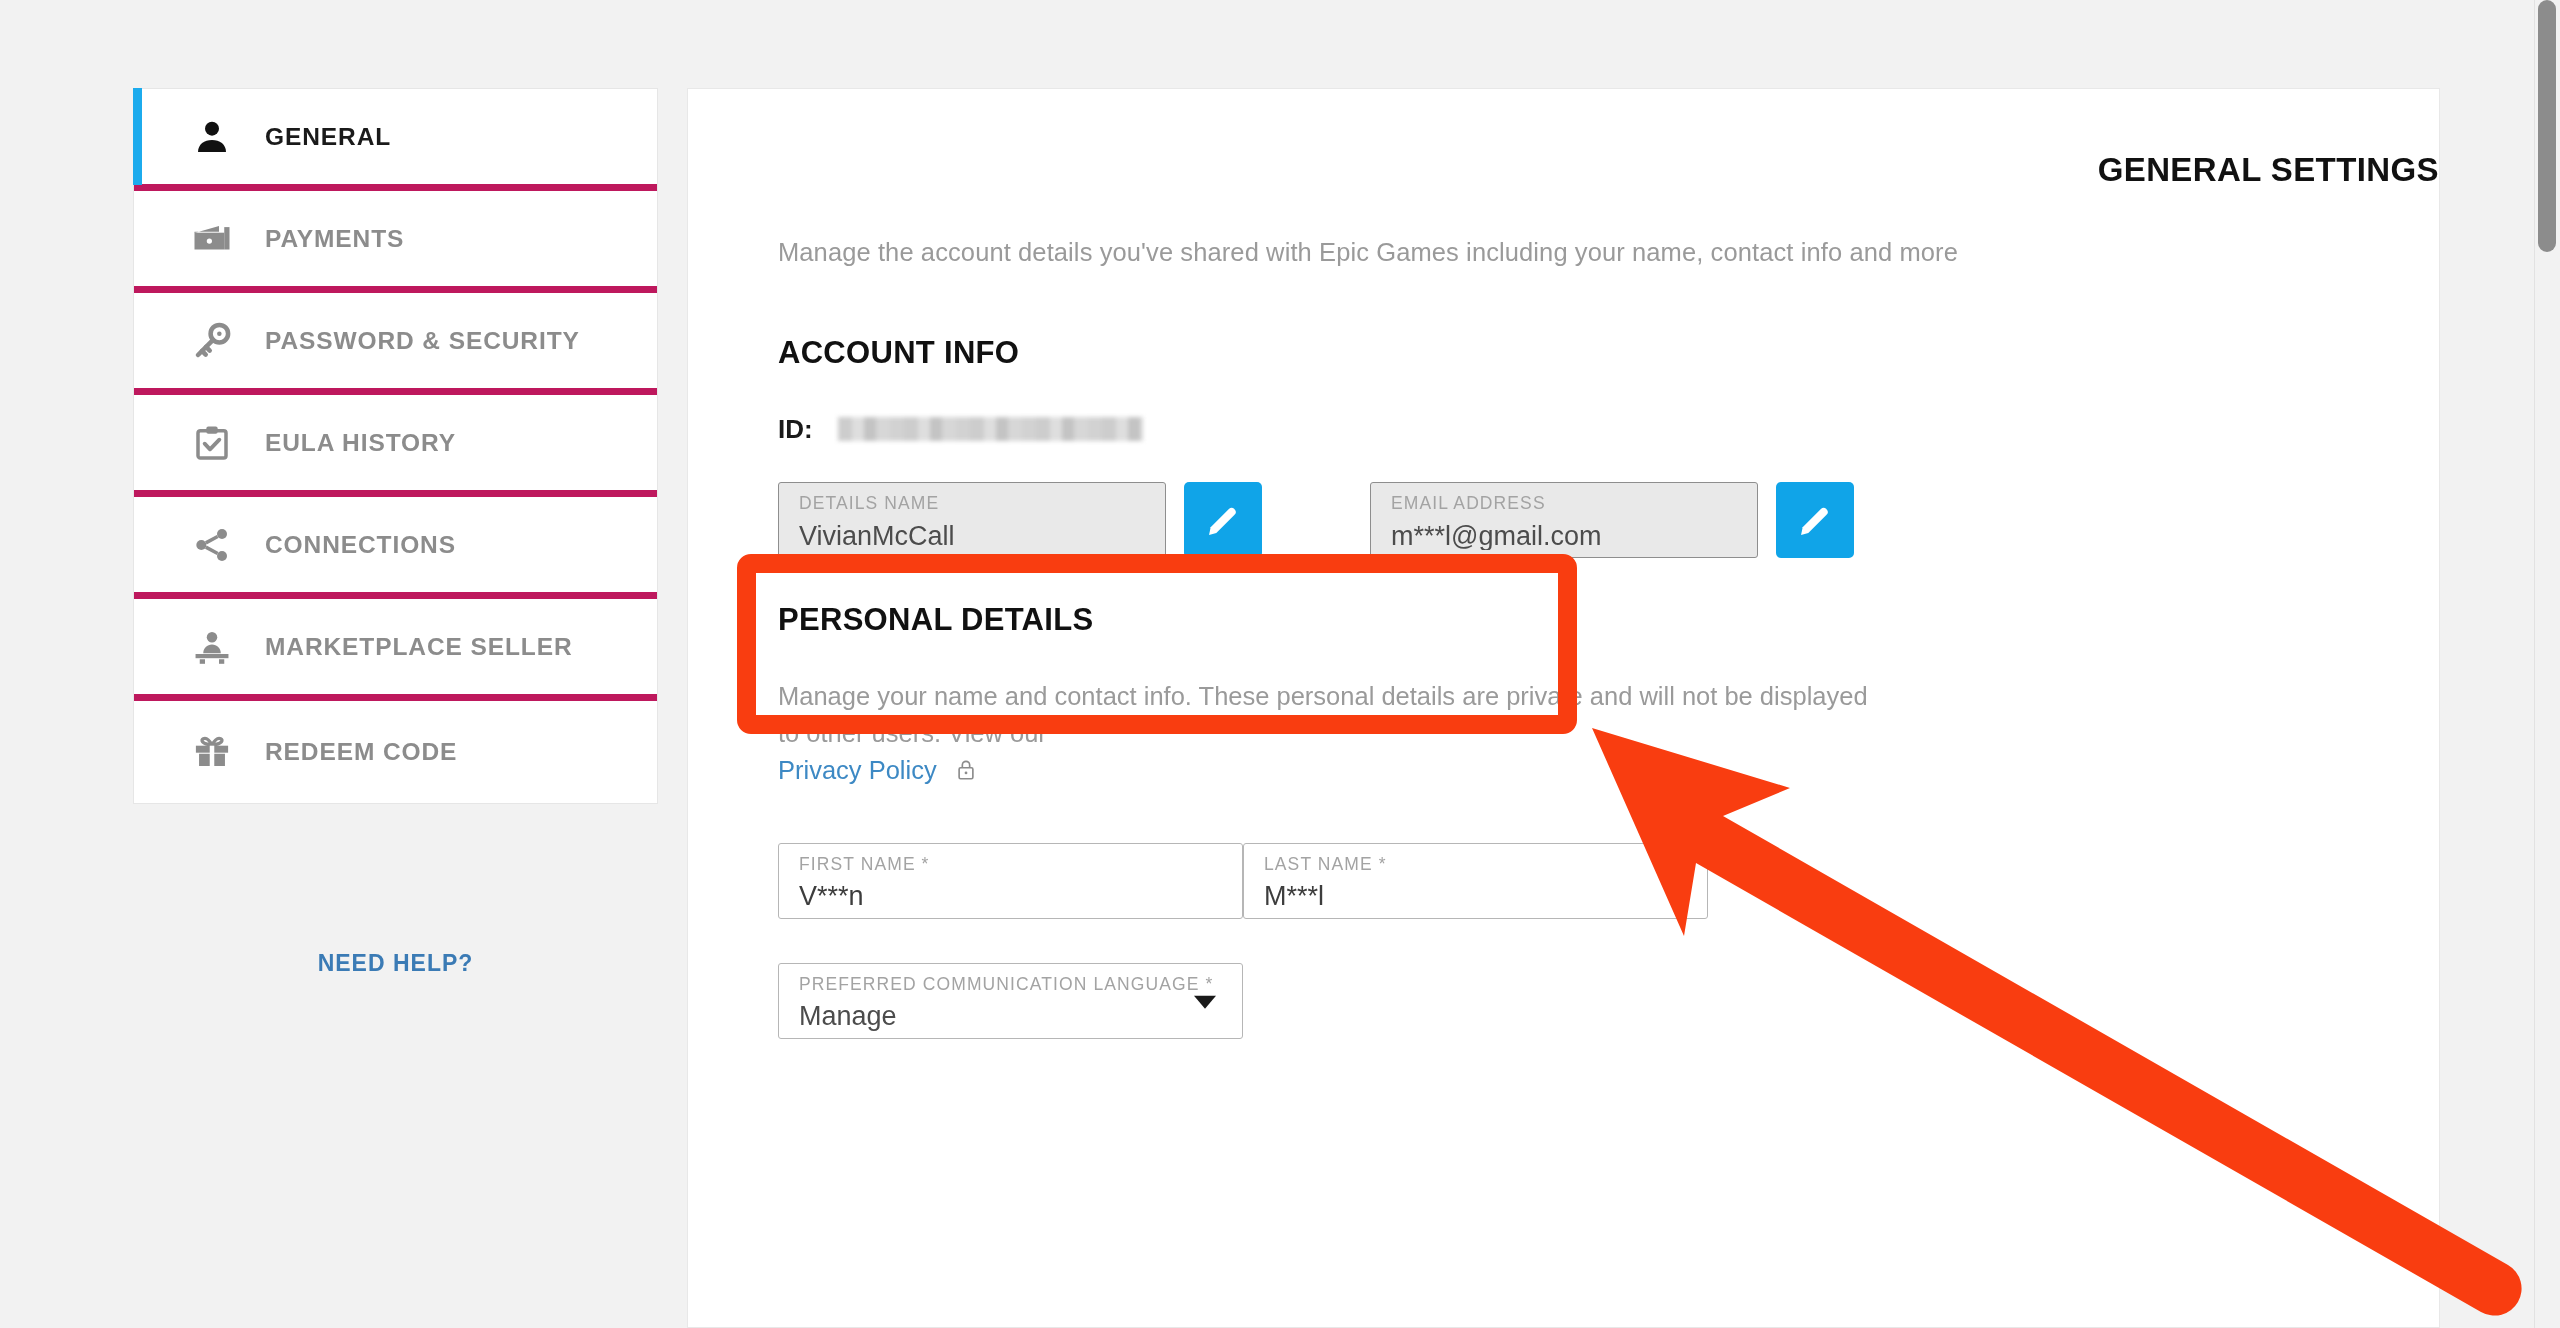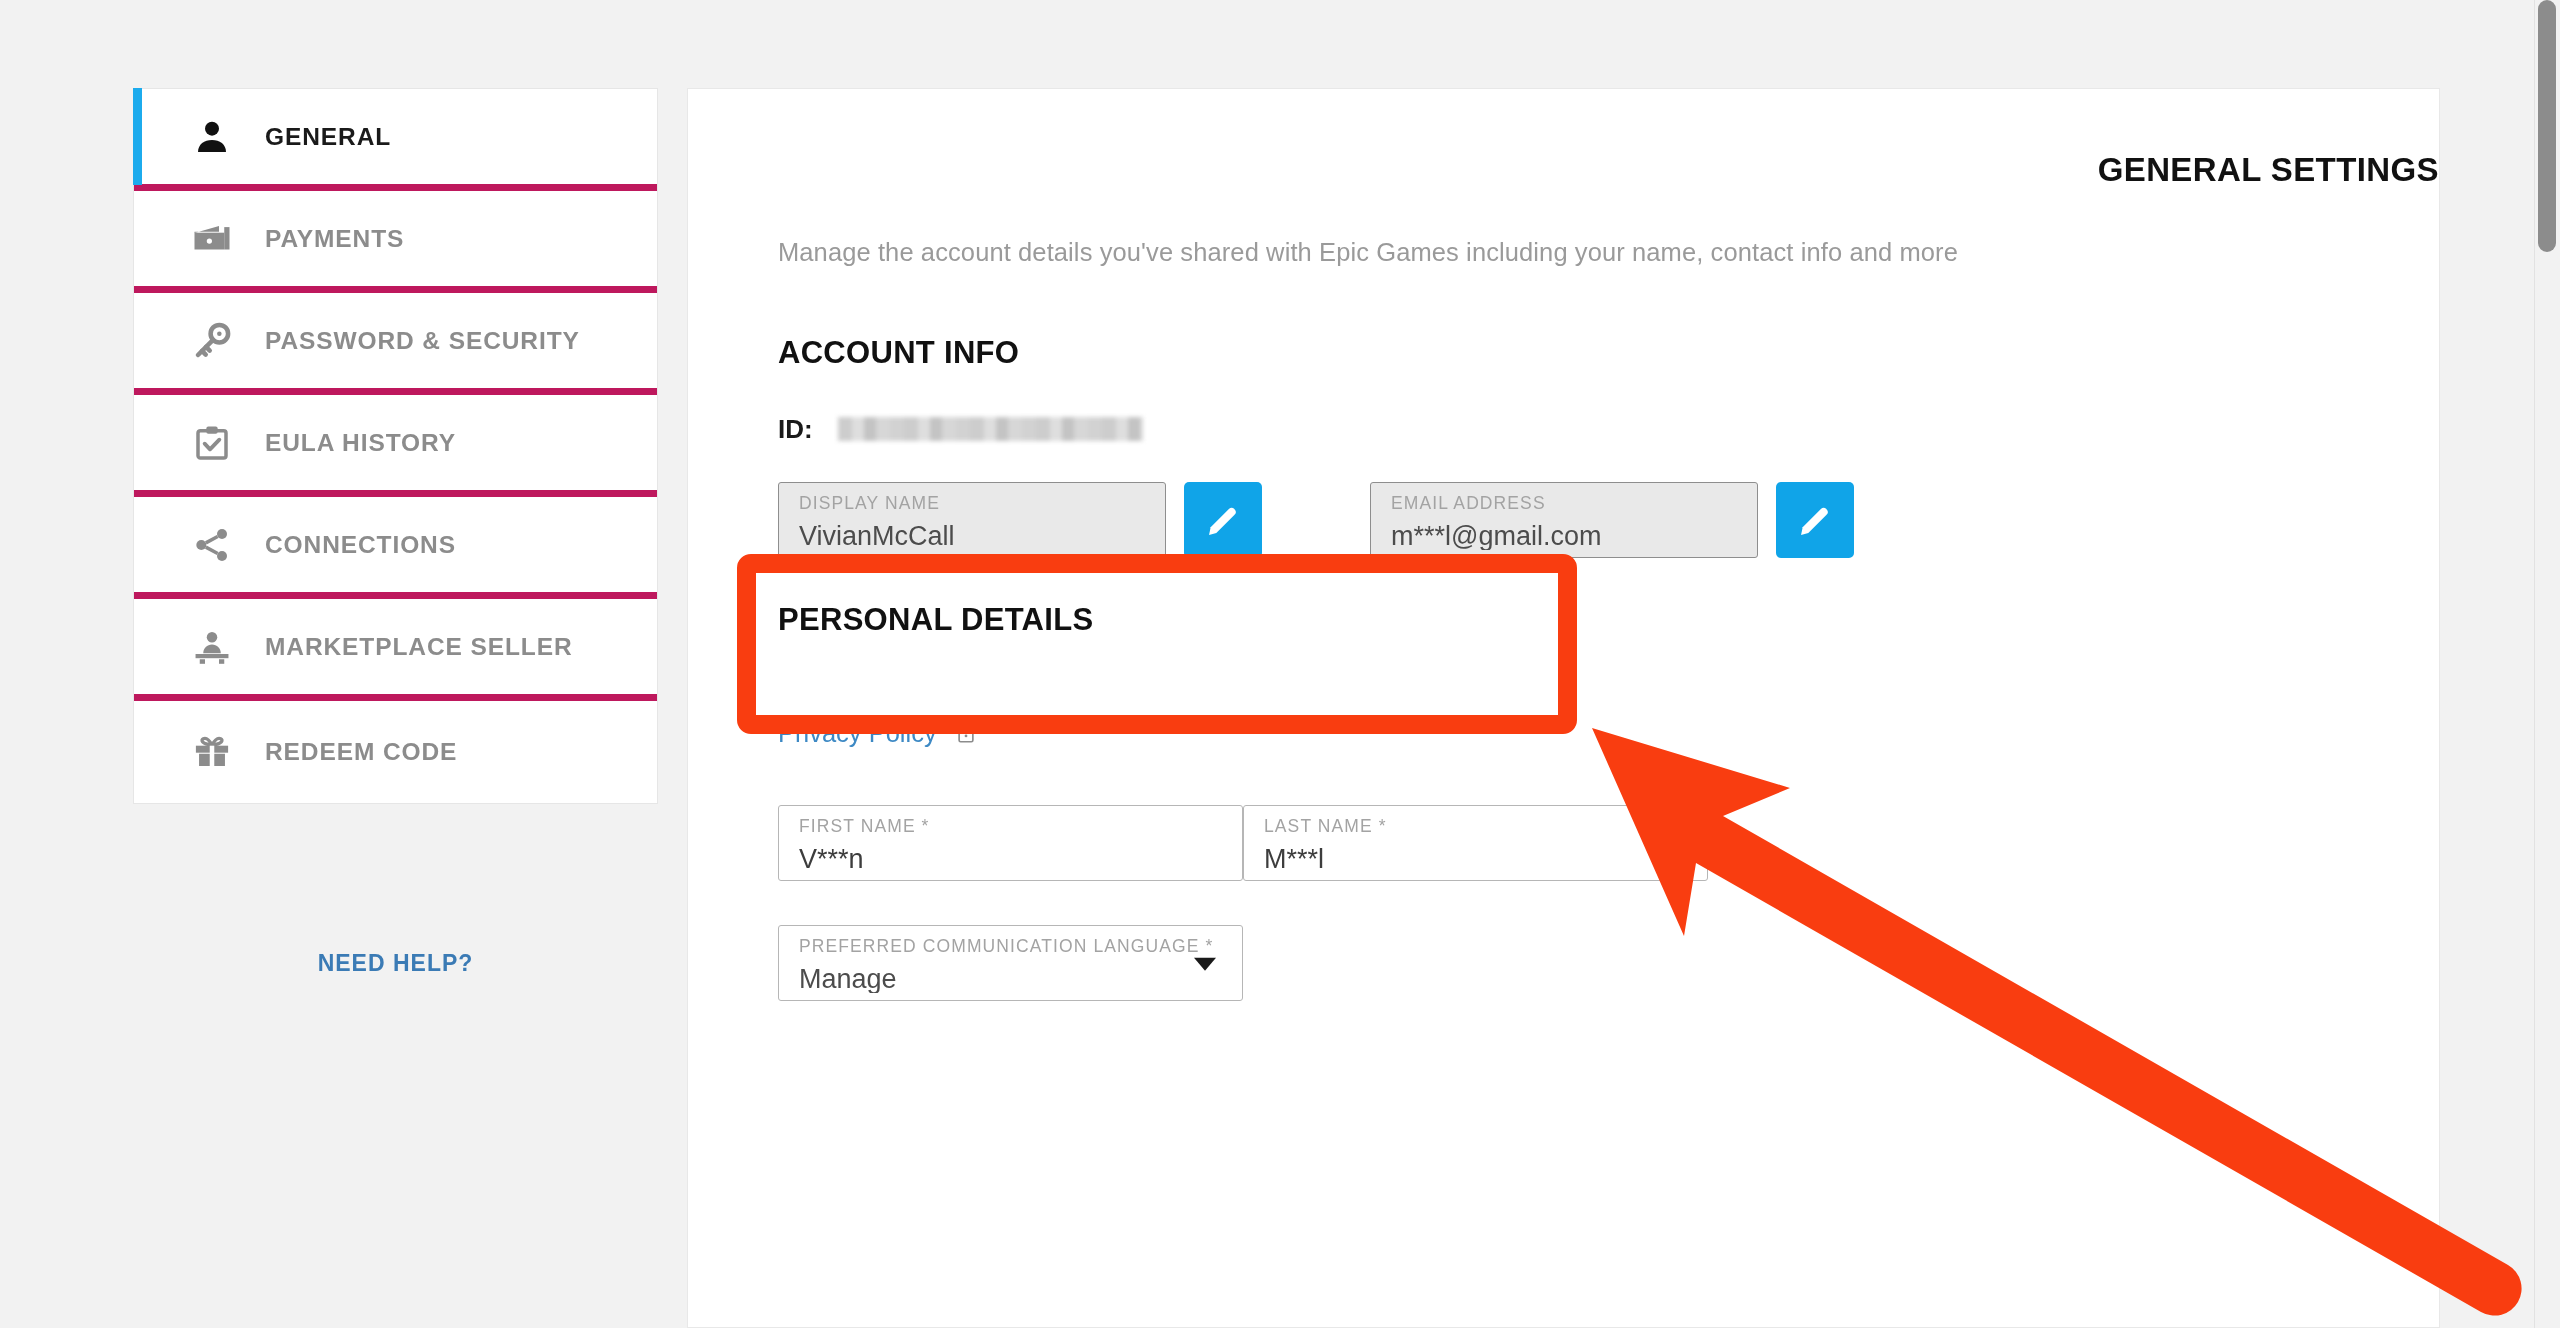--- a/index.html
+++ b/index.html
@@ -407,21 +407,21 @@
 
       <div class="id-row">
         <span class="id-label">ID:</span>
         <span class="id-redacted"></span>
       </div>
 
       <div class="field-row">
 
         <div class="field-group">
           <div class="field readonly w-display">
-            <span class="field-label">DISPLAY NAME</span>
+            <span class="field-label">DETAILS NAME</span>
             <span class="field-value">VivianMcCall</span>
           </div>
           <button class="edit-btn">
             <span>
               <svg width="38" height="38" viewBox="0 0 24 24">
                 <path d="M4.2 16.6 15.7 5.1a2.5 2.5 0 0 1 3.5 0l.1.1a2.5 2.5 0 0 1 0 3.5L7.8 20.2l-4.6 1.2z" fill="#ffffff"></path>
               </svg>
             </span>
           </button>
         </div>
@@ -438,20 +438,21 @@
               </svg>
             </span>
           </button>
         </div>
 
       </div>
 
       <h2 class="section-title pd-title">PERSONAL DETAILS</h2>
 
       <p class="pd-desc">
+        <span>Manage your name and contact info. These personal details are private and will not be displayed to other users. View our</span>
         <br>
         <a class="link">Privacy Policy</a>
         <span class="lock-icon">
           <svg width="22" height="24" viewBox="0 0 24 26">
             <rect x="4.5" y="10.5" width="15" height="12" rx="1.6" fill="none" stroke="#8c8c8c" stroke-width="1.8"></rect>
             <path d="M8 10.5V7.6a4 4 0 0 1 8 0v2.9" fill="none" stroke="#8c8c8c" stroke-width="1.8"></path>
             <circle cx="12" cy="16.2" r="1.5" fill="#8c8c8c"></circle>
           </svg>
         </span>
       </p>

